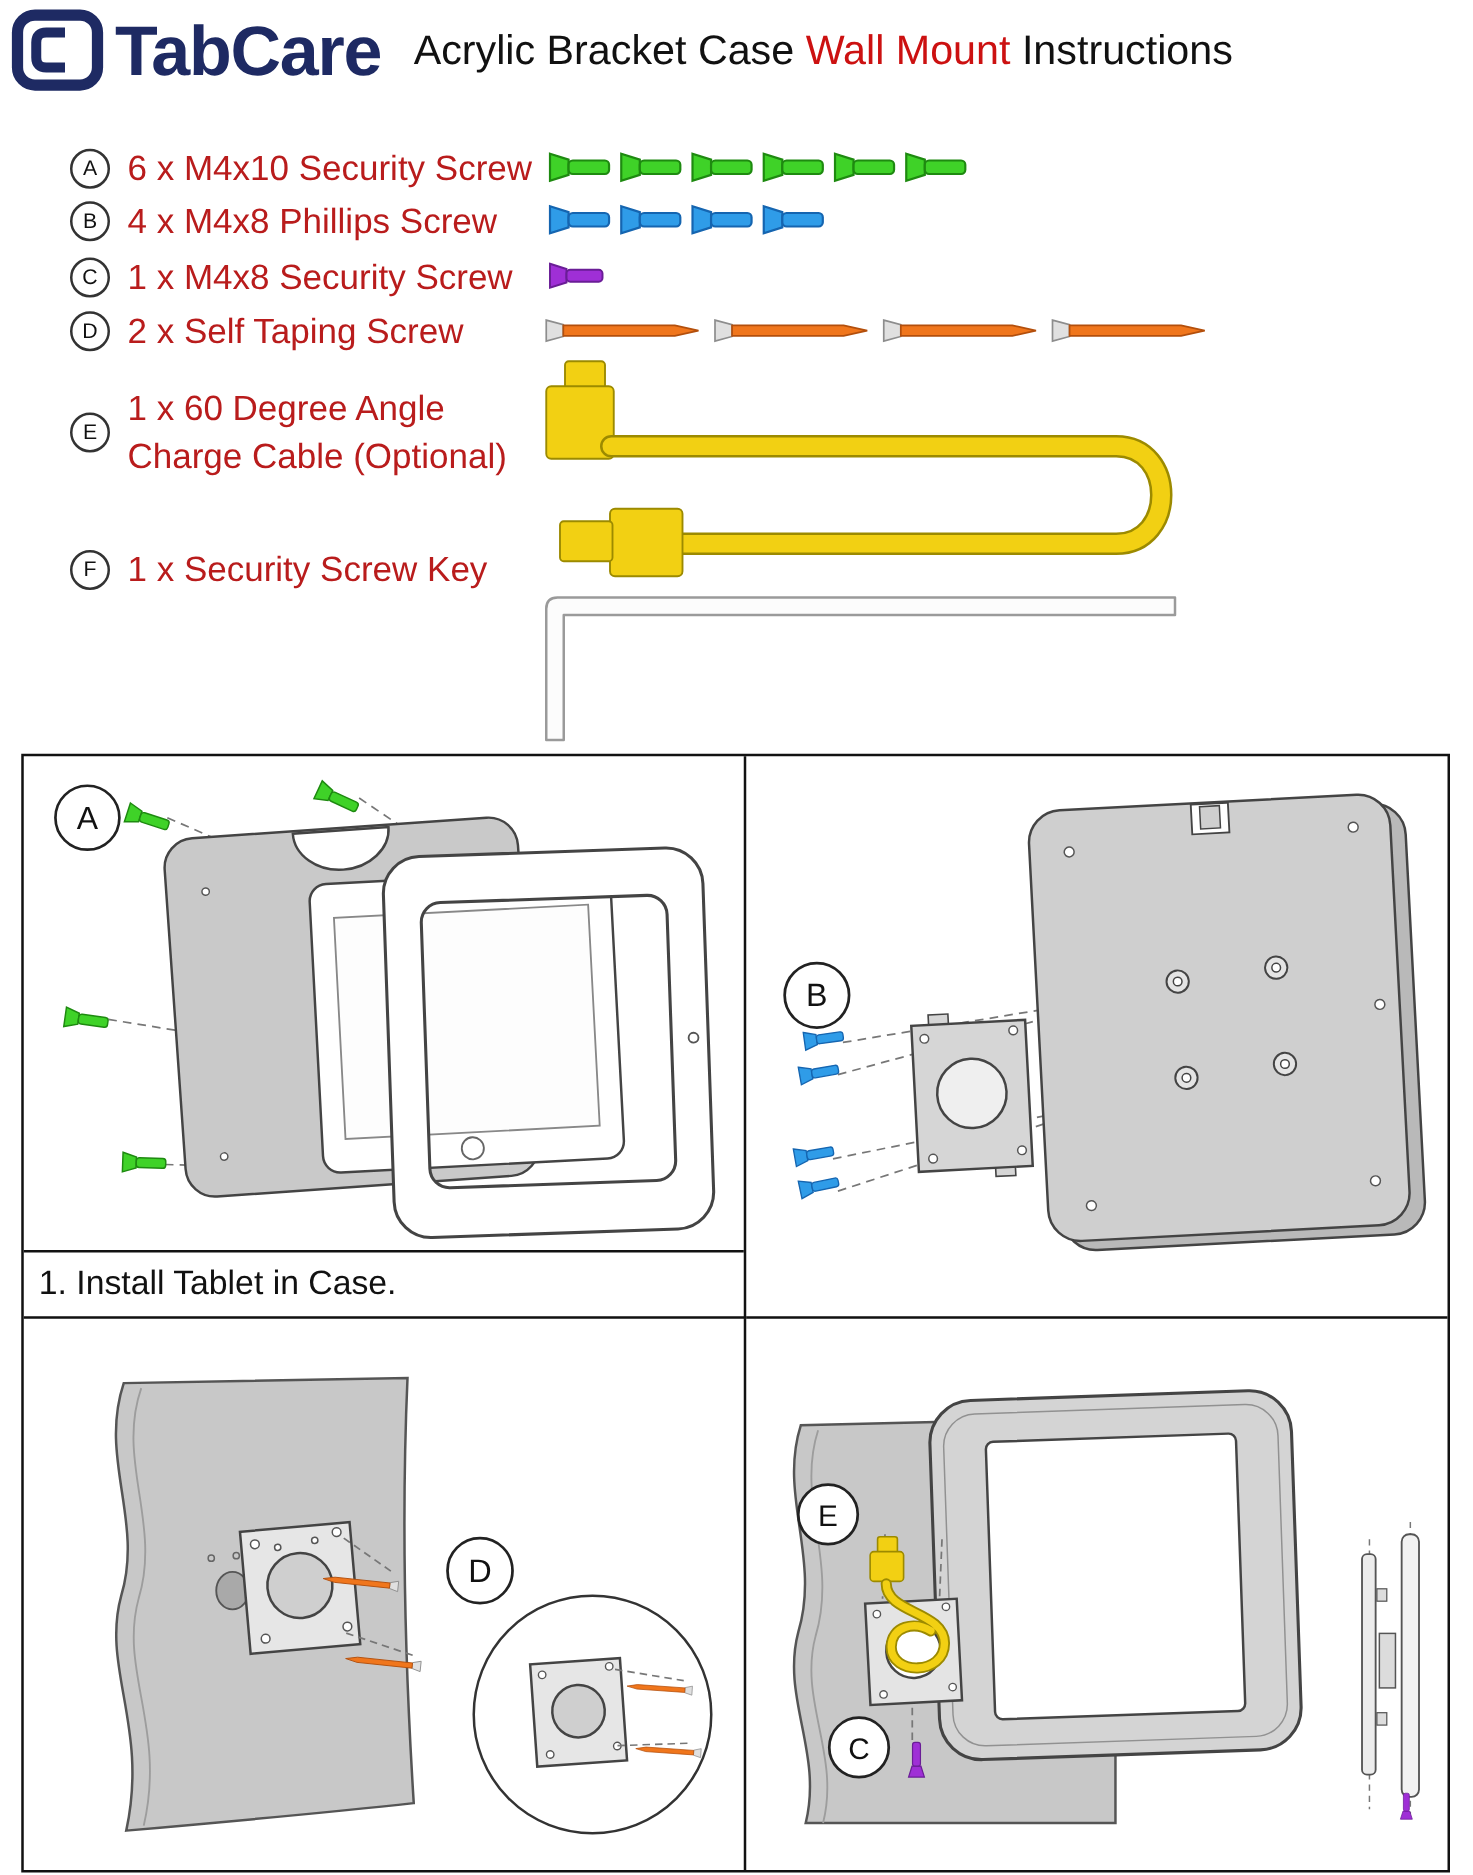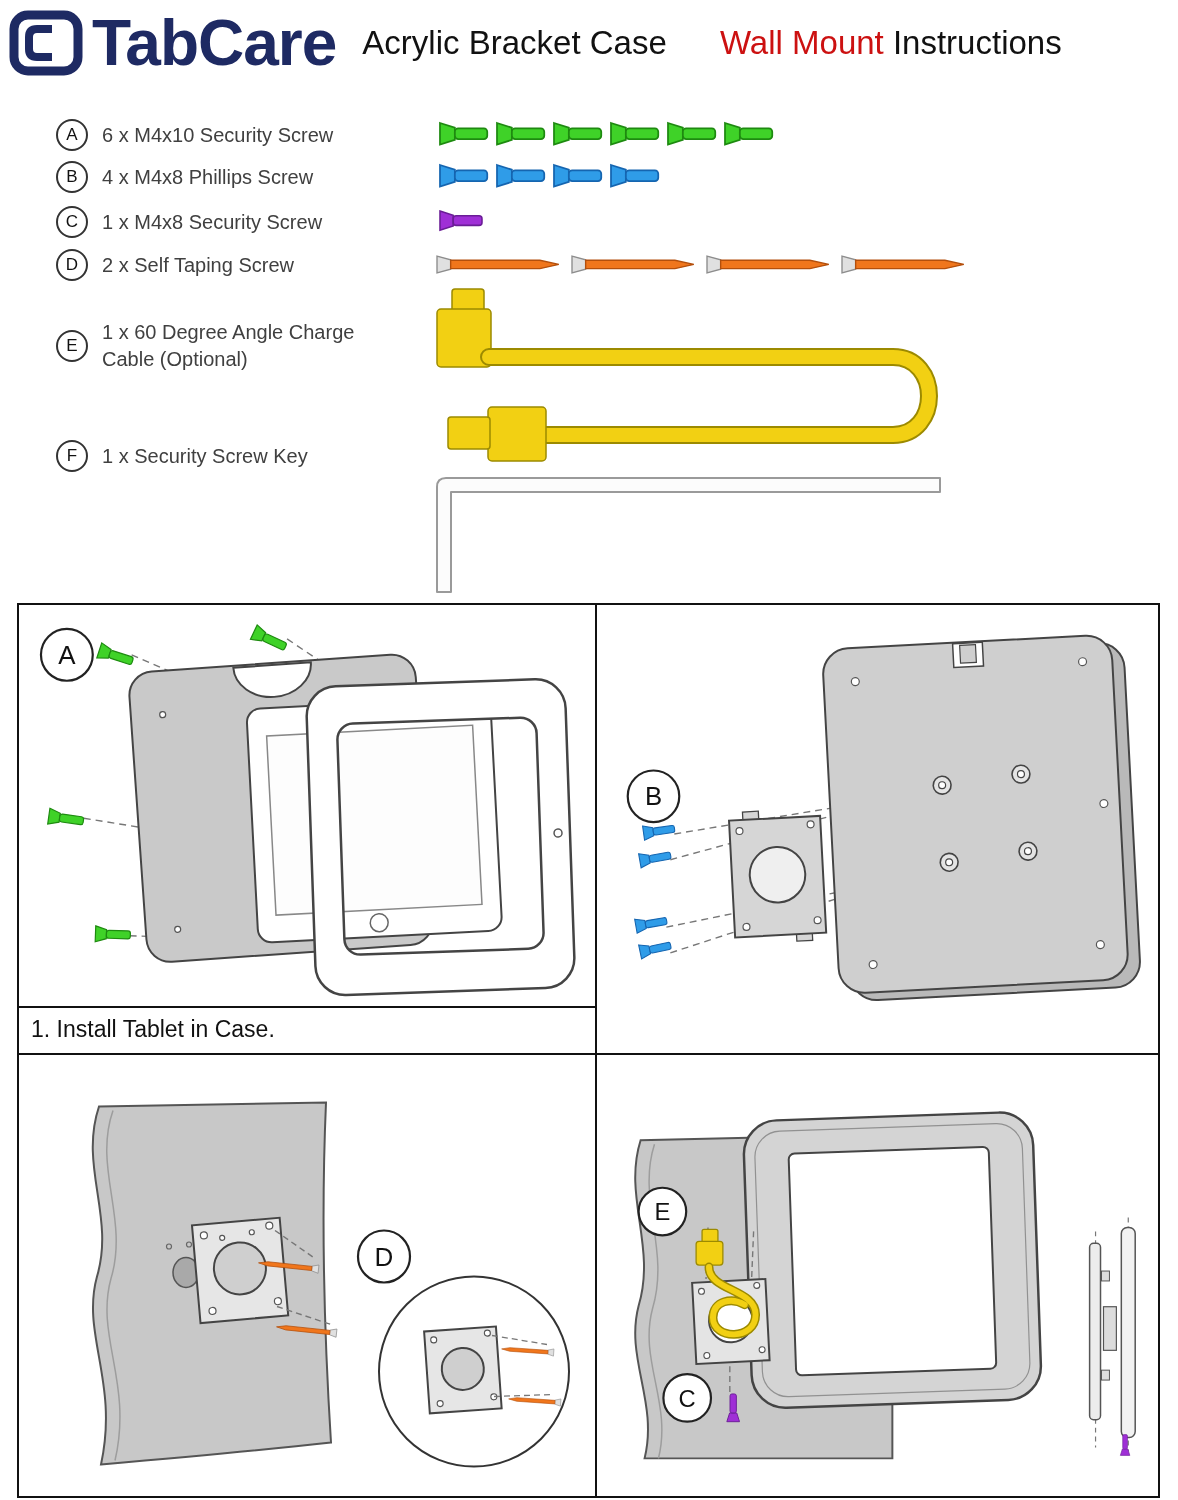--- a/index.html
+++ b/index.html
@@ -5,42 +5,42 @@
   html,body{margin:0;padding:0;}
   body{
     width:1178px;height:1500px;background:#fff;position:relative;overflow:hidden;
     font-family:"Liberation Sans", sans-serif;color:#111;
   }
   svg text{font-family:"Liberation Sans", sans-serif;}
   
   .header{position:absolute;top:6px;left:8px;width:1164px;display:flex;align-items:center;}
   .brand{display:flex;align-items:center;gap:8px;}
   .brand-icon{width:76px;height:68px;display:block;}
-  .brand-text{font-size:64px;font-weight:bold;color:#1e2a63;letter-spacing:-1px;}
+  .brand-text{font-size:56px;font-weight:bold;color:#1e2a63;letter-spacing:-1px;}
   .title{font-size:33px;font-weight:normal;margin:0 0 0 26px;color:#111;white-space:nowrap;}
-  .title .hl{color:#cc1111;margin-left:44px;}
+  .title .hl{color:#cc1111;}
   
   .parts{position:absolute;top:95px;left:0;width:1178px;height:505px;}
   .part-row{position:absolute;left:56px;display:flex;align-items:center;gap:14px;height:32px;}
   .part-row.tall{height:56px;align-items:center;}
   .pid{width:28px;height:28px;border:2px solid #333;border-radius:50%;display:flex;
        align-items:center;justify-content:center;font-size:17px;flex:none;}
-  .plabel{font-size:20px;color:#404040;}
+  .plabel{font-size:28px;color:#b91c1c;}
   .plabel.wrap{width:310px;line-height:1.35;}
   .parts-art{position:absolute;top:0;left:0;width:1178px;height:505px;pointer-events:none;}
   
   .grid{position:absolute;top:603px;left:17px;width:1143px;height:895px;
         display:grid;grid-template-columns:578px 1fr;grid-template-rows:450px 1fr;
         border:2px solid #111;box-sizing:border-box;background:#fff;}
   .panel{display:flex;flex-direction:column;box-sizing:border-box;min-height:0;}
   .panel.br{border-right:2px solid #111;}
   .panel.bb{border-bottom:2px solid #111;}
   .fig{flex:1 1 auto;min-height:0;width:100%;display:block;}
   .caption{flex:none;border-top:2px solid #111;padding:7px 12px 9px 12px;
-           font-size:23px;line-height:1.28;color:#111;}
+           font-size:27px;line-height:1.28;color:#111;}
 </style>
 </head>
 <body>
 
 <svg width="0" height="0" style="position:absolute" aria-hidden="true">
   <defs>
     <g id="scr">
       <polygon points="0,0 11,3.5 11,12.5 0,16"></polygon>
       <rect x="11" y="4" width="24" height="8" rx="2.5"></rect>
     </g>

